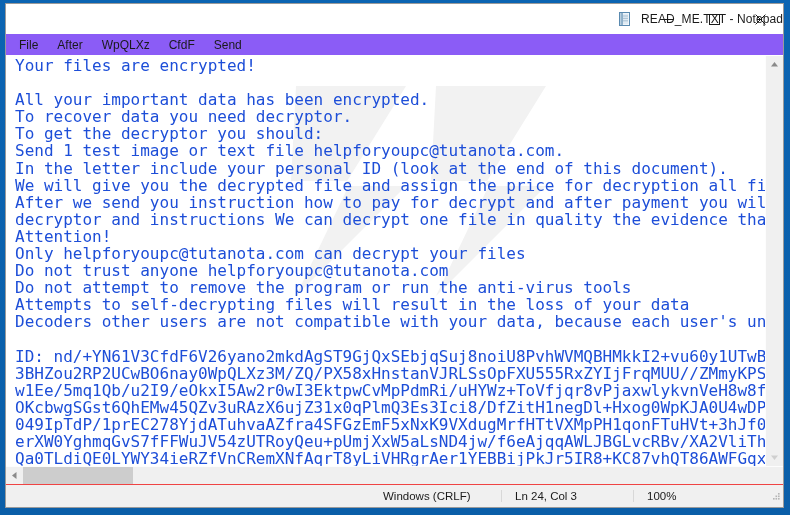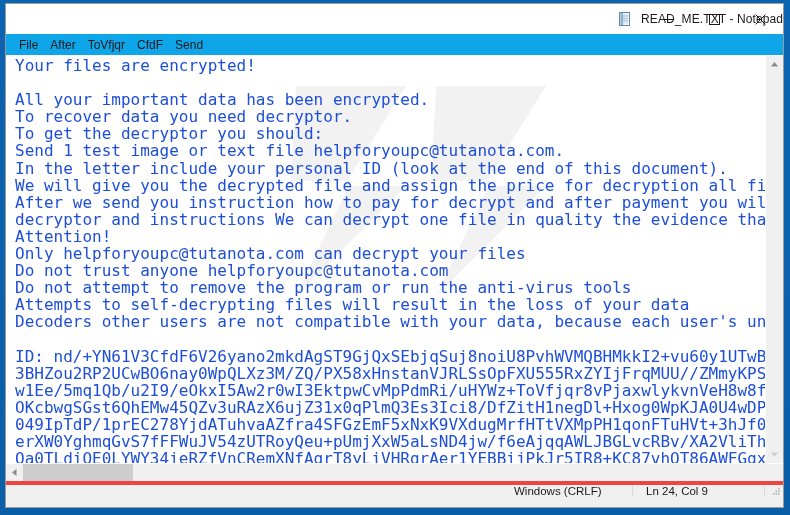--- a/index.html
+++ b/index.html
@@ -69,25 +69,26 @@
     width: 46px;
     height: 30px;
     display: flex;
     align-items: center;
     justify-content: center;
   }
 
   
   #menu-bar {
     height: 21px;
-    background: #0ea5e9;
+    background: #8b5cf6;
     display: flex;
     align-items: center;
     padding-left: 7px;
     flex: 0 0 auto;
+    gap: 7px;
   }
   .menu-item {
     font-size: 12px;
     color: #1a1a1a;
     padding: 2px 6px;
     white-space: nowrap;
   }
 
   
   #edit-region {
@@ -170,24 +171,24 @@
     height: 17px;
     background: #cdcdcd;
   }
 
   
   #status-bar {
     height: 22px;
     flex: 0 0 auto;
     background: #f0f0f0;
     display: flex;
-    align-items: flex-start;
+    align-items: center;
     font-size: 11.5px;
     color: #1a1a1a;
-    border-top: 4px solid #ef4444;
+    border-top: 1px solid #ef4444;
   }
   #status-spacer {
     flex: 1 1 auto;
     border-right: 1px solid #d8d8d8;
   }
   .status-cell {
     display: flex;
     align-items: center;
     padding-left: 13px;
     border-right: 1px solid #d8d8d8;
@@ -242,21 +243,21 @@
             <line x1="0.6" y1="0.6" x2="10.4" y2="10.4" stroke="#1a1a1a" stroke-width="1"></line>
             <line x1="10.4" y1="0.6" x2="0.6" y2="10.4" stroke="#1a1a1a" stroke-width="1"></line>
           </svg>
         </div>
       </div>
     </div>
 
     <div id="menu-bar">
       <span class="menu-item">File</span>
       <span class="menu-item">After</span>
-      <span class="menu-item">ToVfjqr</span>
+      <span class="menu-item">WpQLXz</span>
       <span class="menu-item">CfdF</span>
       <span class="menu-item">Send</span>
     </div>
 
     <div id="edit-region">
 
       <div id="text-area">
 
         <svg id="watermark" viewBox="0 0 330 210" preserveAspectRatio="none">
           <g fill="#f2f2f2">
@@ -313,21 +314,22 @@
           </svg>
       </div>
       <div id="hscroll-track">
         <div id="hscroll-thumb"></div>
       </div>
     </div>
 
     <div id="status-bar">
       <div id="status-spacer"></div>
       <div class="status-cell" id="status-eol">Windows (CRLF)</div>
-      <div class="status-cell" id="status-pos">Ln 24, Col 9</div>
+      <div class="status-cell" id="status-pos">Ln 24, Col 3</div>
+      <div class="status-cell" id="status-zoom">100%</div>
       <div id="resize-grip">
         <svg width="10" height="10" viewBox="0 0 10 10">
           <g fill="#b5b5b5">
             <rect x="7" y="3" width="1.6" height="1.6"></rect>
             <rect x="4.5" y="5.5" width="1.6" height="1.6"></rect>
             <rect x="7" y="5.5" width="1.6" height="1.6"></rect>
             <rect x="2" y="8" width="1.6" height="1.6"></rect>
             <rect x="4.5" y="8" width="1.6" height="1.6"></rect>
             <rect x="7" y="8" width="1.6" height="1.6"></rect>
           </g>

